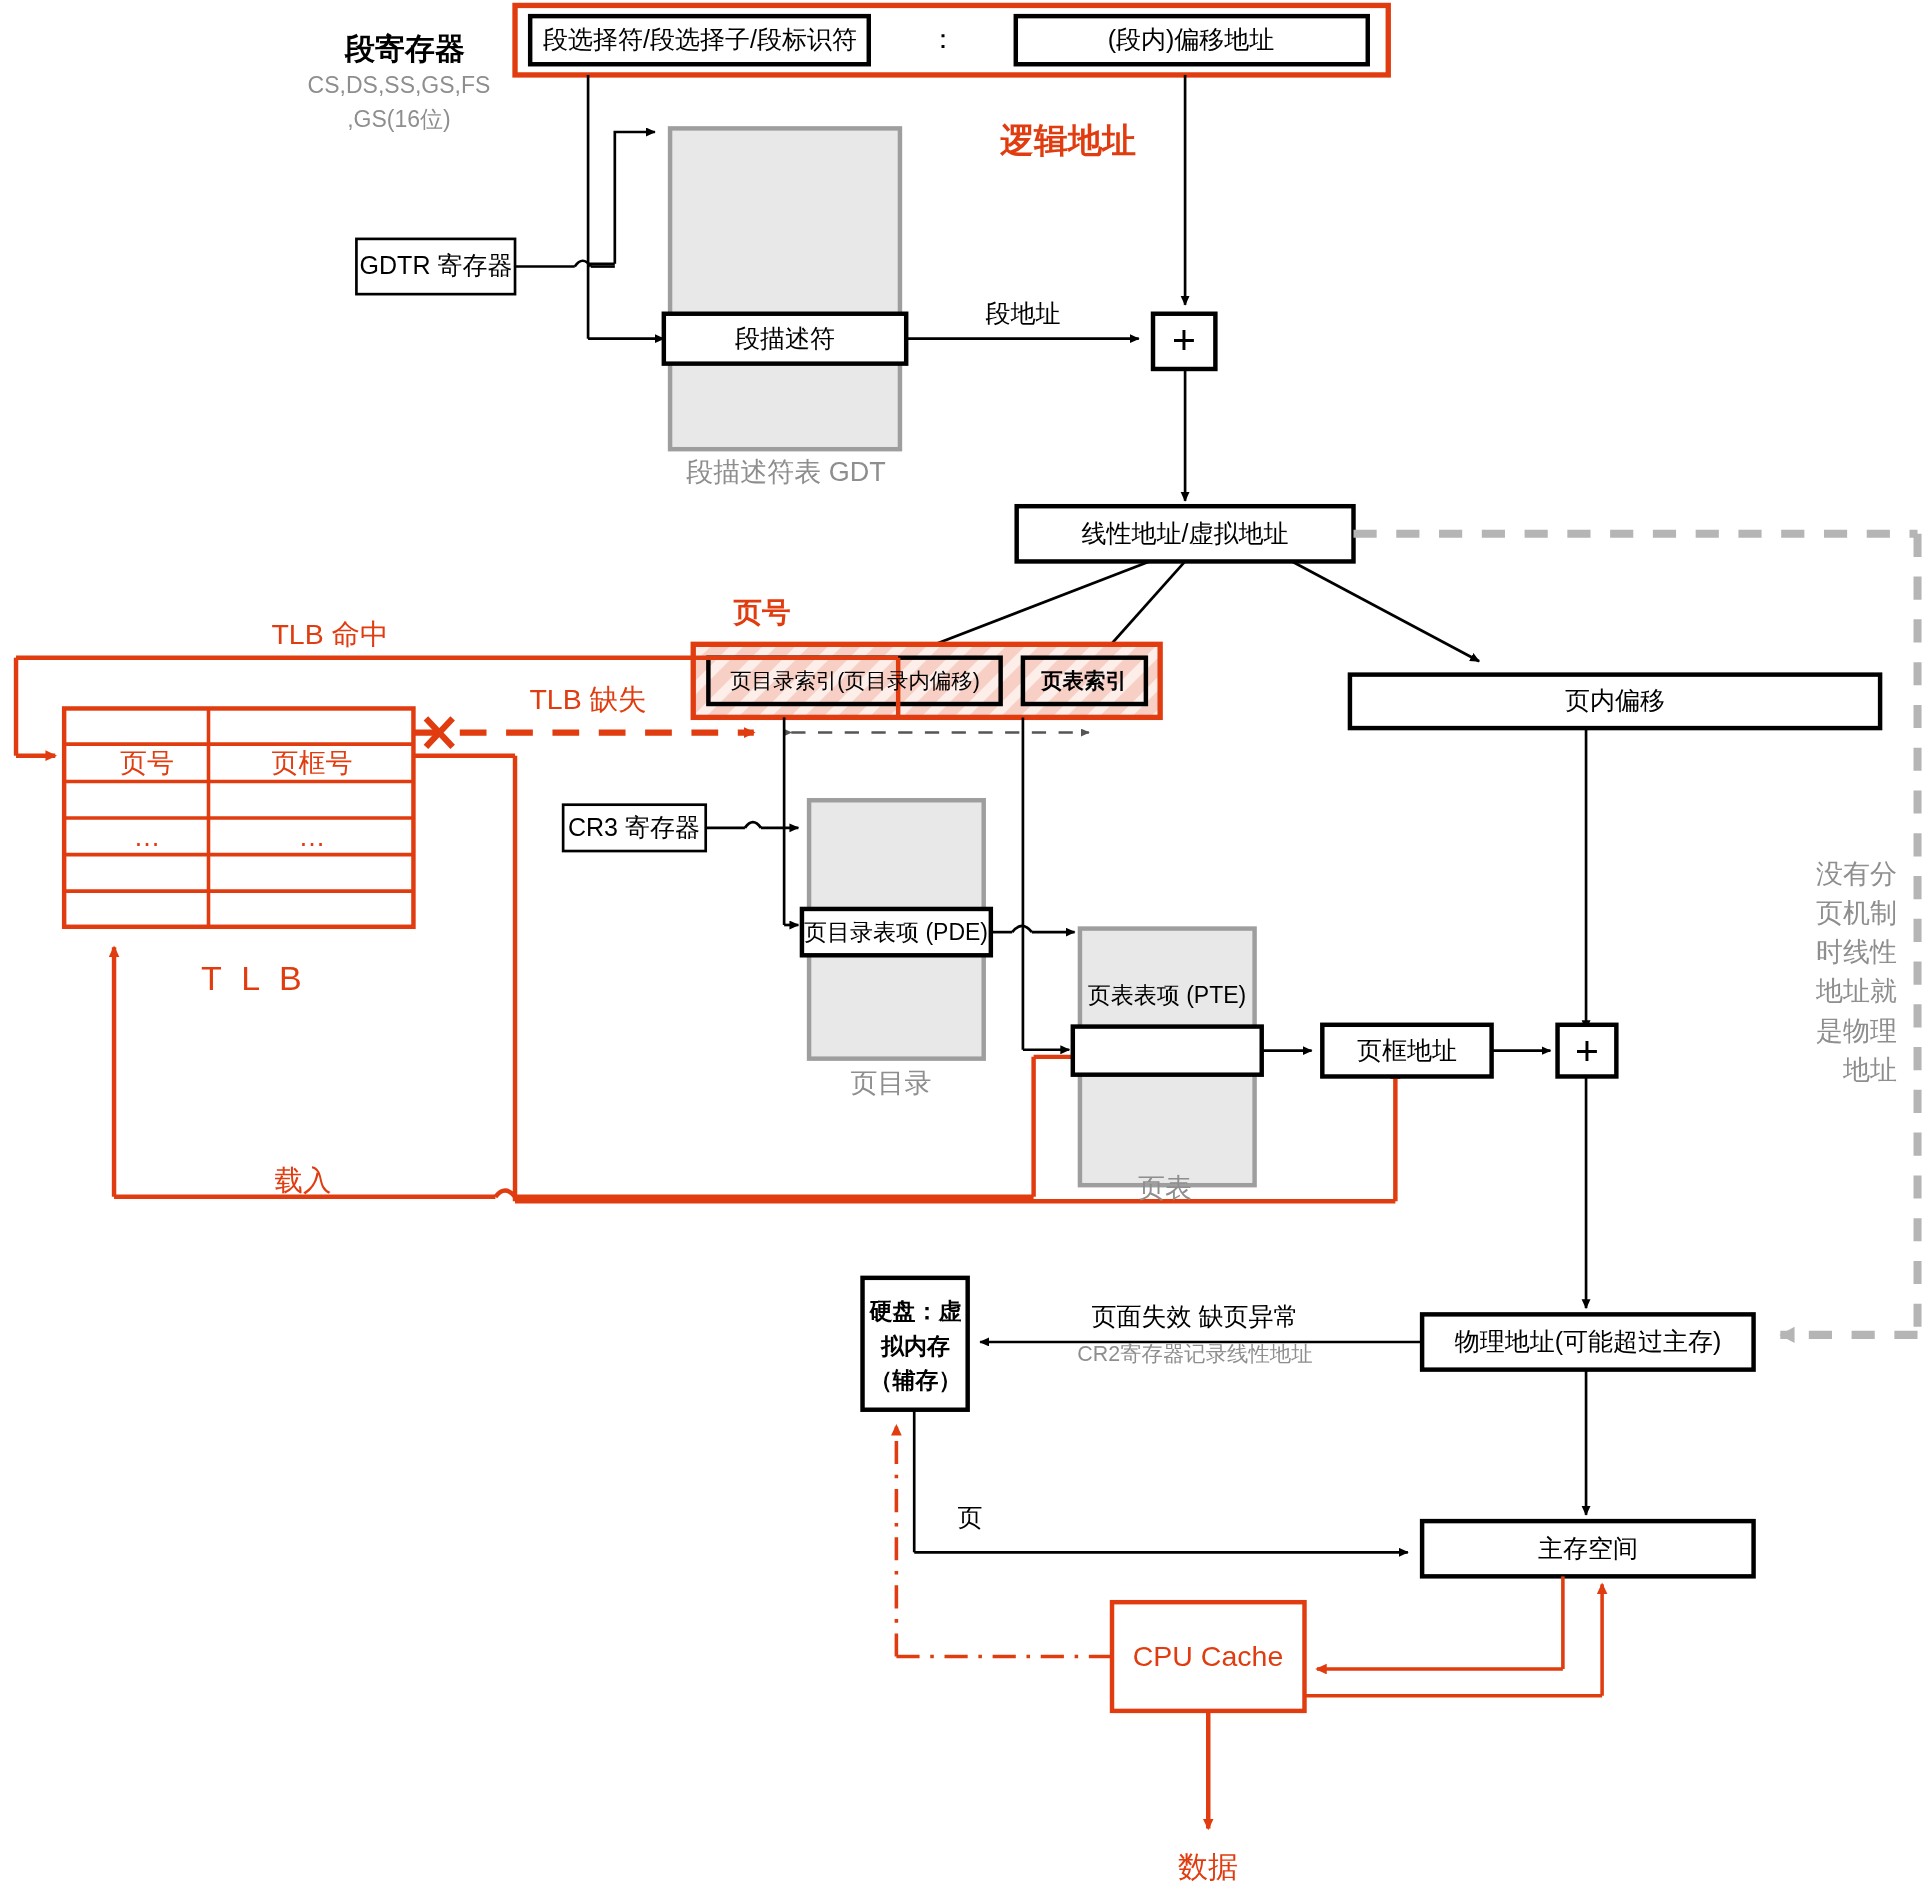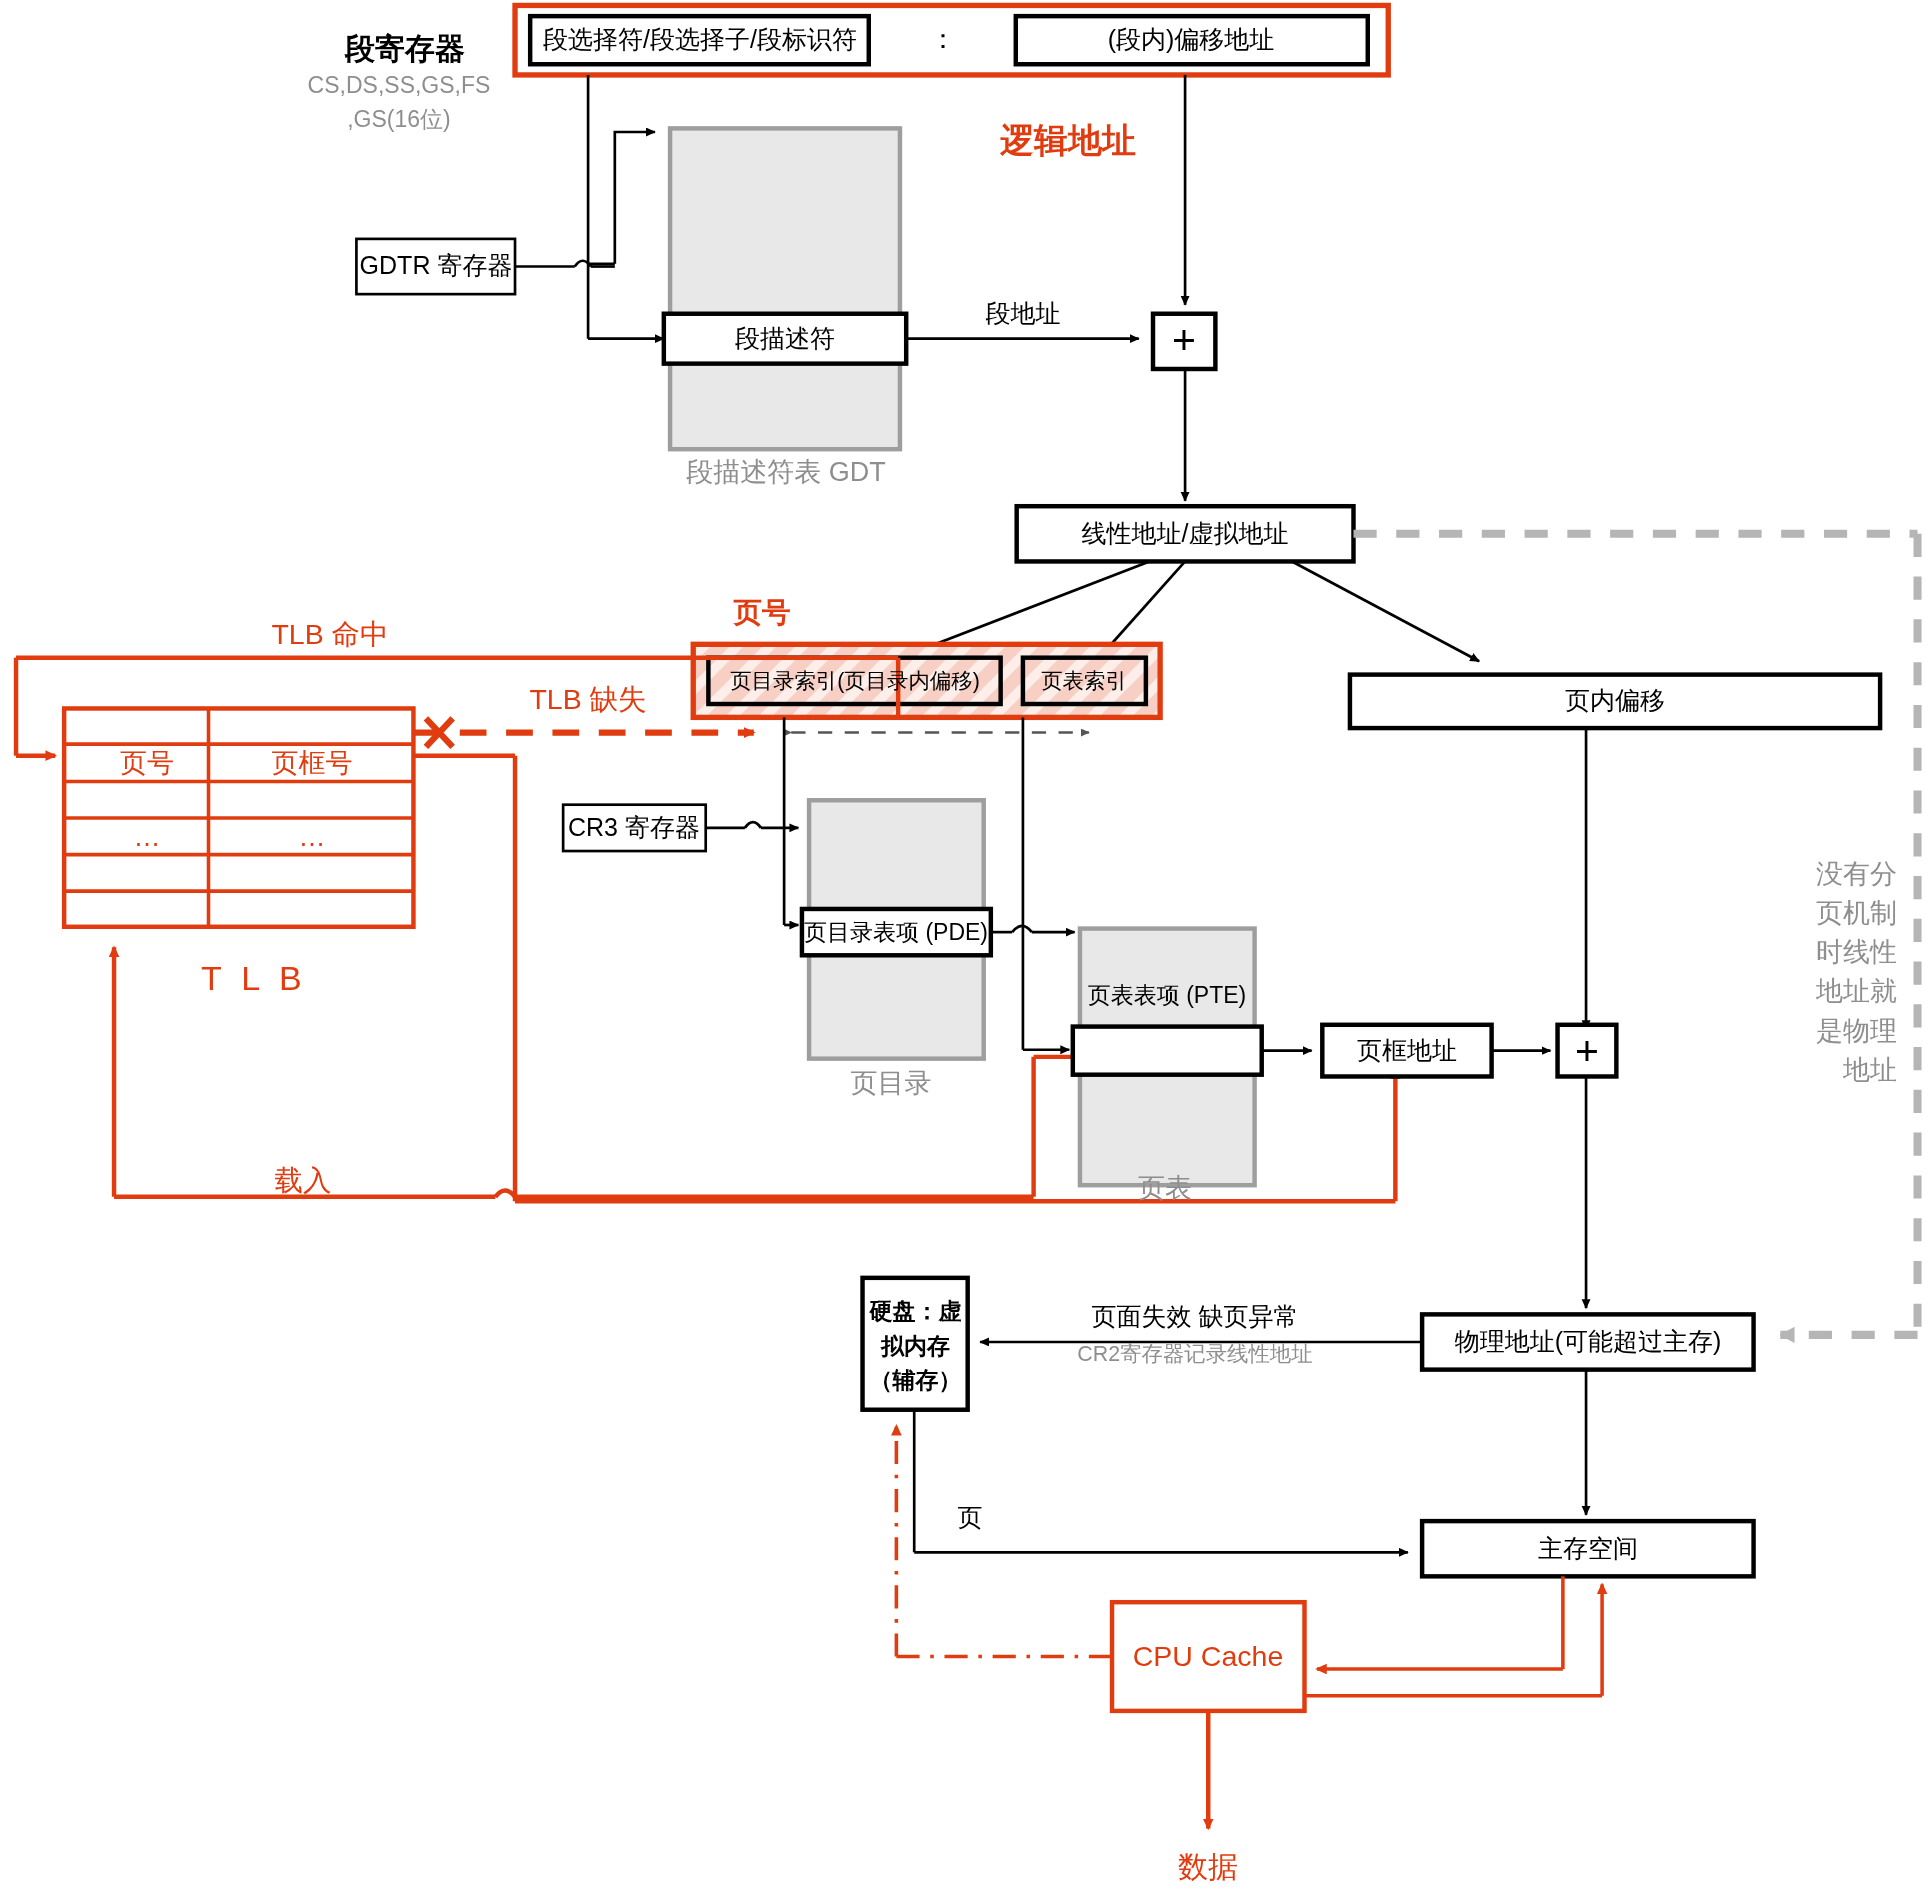--- a/index.html
+++ b/index.html
@@ -179,21 +179,21 @@
 <div class="lbl blk ctr" style="left:436px;top:266px;font-size:25px;">GDTR 寄存器</div>
 <div class="lbl blk ctr" style="left:785px;top:339px;font-size:25px;">段描述符</div>
 <div class="lbl gry ctr" style="left:786px;top:473px;font-size:27px;">段描述符表 GDT</div>
 <div class="lbl blk ctr" style="left:1023px;top:314px;font-size:25px;">段地址</div>
 <div class="lbl blk ctr" style="left:1184px;top:341px;font-size:41px;">+</div>
 
 <div class="lbl blk ctr" style="left:1185px;top:534px;font-size:25px;">线性地址/虚拟地址</div>
 
 <div class="lbl red ctr" style="left:762px;top:613px;font-size:28.5px;font-weight:700;">页号</div>
 <div class="lbl blk ctr" style="left:855px;top:681px;font-size:21.4px;">页目录索引(页目录内偏移)</div>
-<div class="lbl blk ctr" style="left:1084px;top:681px;font-size:21.4px;">页表索引</div>
+<div class="lbl blk ctr" style="left:1084px;top:681px;font-size:21.4px;font-weight:bold;">页表索引</div>
 <div class="lbl blk ctr" style="left:1615px;top:701px;font-size:25px;">页内偏移</div>
 
 <div class="lbl red ctr" style="left:330px;top:635px;font-size:28.5px;">TLB 命中</div>
 <div class="lbl red ctr" style="left:588px;top:700px;font-size:28.5px;">TLB 缺失</div>
 <div class="lbl red ctr" style="left:147px;top:764px;font-size:27px;">页号</div>
 <div class="lbl red ctr" style="left:312px;top:764px;font-size:27px;">页框号</div>
 <div class="lbl red ctr" style="left:147px;top:838px;font-size:27px;">…</div>
 <div class="lbl red ctr" style="left:312px;top:838px;font-size:27px;">…</div>
 <div class="lbl red ctr" style="left:254px;top:978px;font-size:34px;letter-spacing:5.3px;">T L B</div>
 <div class="lbl red ctr" style="left:303px;top:1181px;font-size:28.5px;">载入</div>

